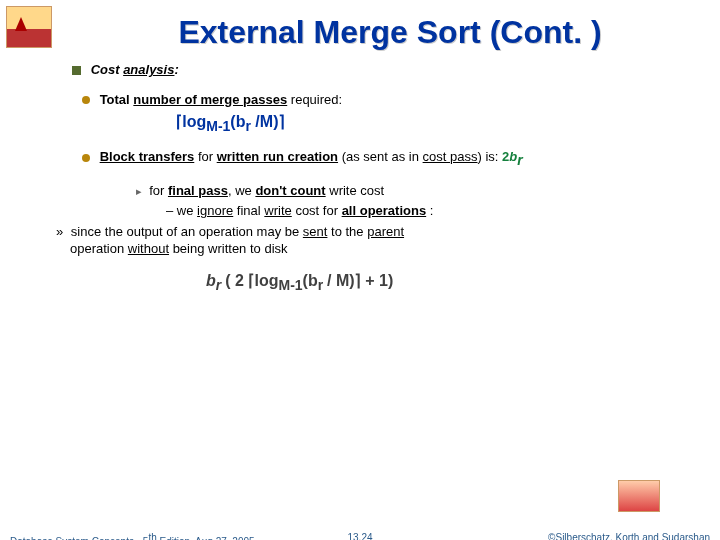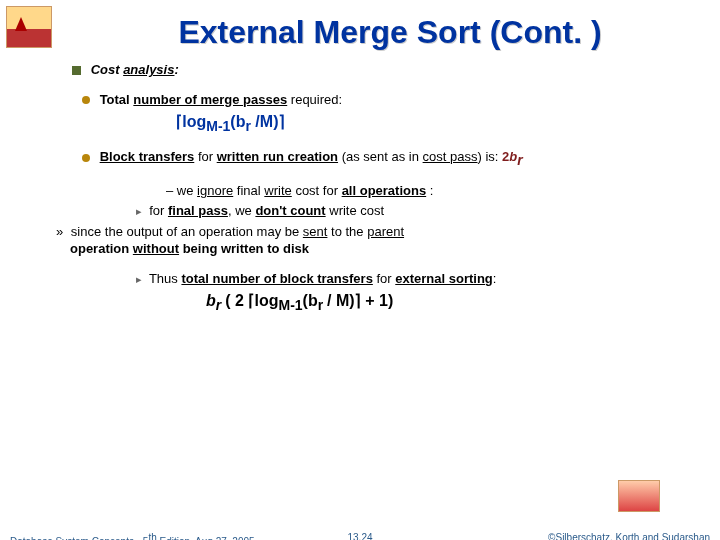--- a/index.html
+++ b/index.html
@@ -71,28 +71,28 @@
   .indent3 { margin-left: 80px; }
   .indent4 { margin-left: 110px; }
   .indent5 { }
   .formula {
     color: #0033a0;
     font-weight: bold;
     font-size: 16px;
     margin-left: 120px;
   }
   .formula-sm {
-    color: #000000;
+    color: #404040;
     font-weight: bold;
     font-size: 16px;
     margin-left: 150px;
   }
   .sub { font-size: 14px; vertical-align: sub; }
   .sup { font-size: 10px; vertical-align: super; }
-  .green { color: #7f1d1d; font-weight: bold; }
+  .green { color: #15803d; font-weight: bold; }
   .footer {
     position: absolute;
     bottom: 8px;
     left: 0;
     width: 720px;
     font-size: 10px;
     color: #2a5a8a;
   }
   .footer-left { position:absolute; left:10px; }
   .footer-mid { position:absolute; left:50%; transform:translateX(-50%); }
@@ -132,42 +132,38 @@
 
     <div class="gap"></div>
 
     <div class="row indent2">
       <span class="b-ci"></span>
       <span class="bi2"><u>Block transfers</u></span><span> for </span><span class="bi2"><u>written run creation</u></span><span> (as sent as in </span><u>cost pass</u><span>) is: </span><span class="green"><span>2</span><em><span>b</span><span class="sub">r</span></em></span>
     </div>
 
     <div class="gap"></div>
 
+    <div class="row indent3">
+      <span class="b-ar">▸</span>
+      <span>for </span><span class="bi2"><u>final pass</u></span><span>, we </span><span class="bi2"><u>don't count</u></span><span> write cost</span>
+    </div>
+
     <div class="row indent4">
       <span>–</span>
       <span>we </span><u>ignore</u><span> final </span><u>write</u><span> cost for </span><span class="bi2"><u>all operations</u></span><span> :</span>
     </div>
 
-    <div class="row indent3">
-      <span class="b-ar">▸</span>
-      <span>for </span><span class="bi2"><u>final pass</u></span><span>, we </span><span class="bi2"><u>don't count</u></span><span> write cost</span>
-    </div>
-
     <div class="row indent5">
       <span class="b-gu">»</span>
       <span>since the output of an operation may be </span><u>sent</u><span> to the </span><u>parent</u><br>
-      <span style="margin-left:14px;font-weight:bold;"><span>operation </span><u>without</u><span> being written to disk</span></span>
+      <span style="margin-left:14px;"><span>operation </span><u>without</u><span> being written to disk</span></span>
     </div>
 
     <div class="gap"></div>
 
-    <div class="row indent3">
-      <span class="b-ar">▸</span>
-      <span>Thus </span><span class="bi2"><u>total number of block transfers</u></span><span> for </span><span class="bi2"><u>external sorting</u></span><span>:</span>
-    </div>
 
     <div class="row formula-sm">
       <em><span>b</span><span class="sub">r </span></em><span>( 2 ⌈log</span><span class="sub">M-1</span><span>(b</span><span class="sub">r </span><span>/ M)⌉ + 1)</span>
     </div>
 
     <div class="gap"></div>
 
 
   </div>
 

